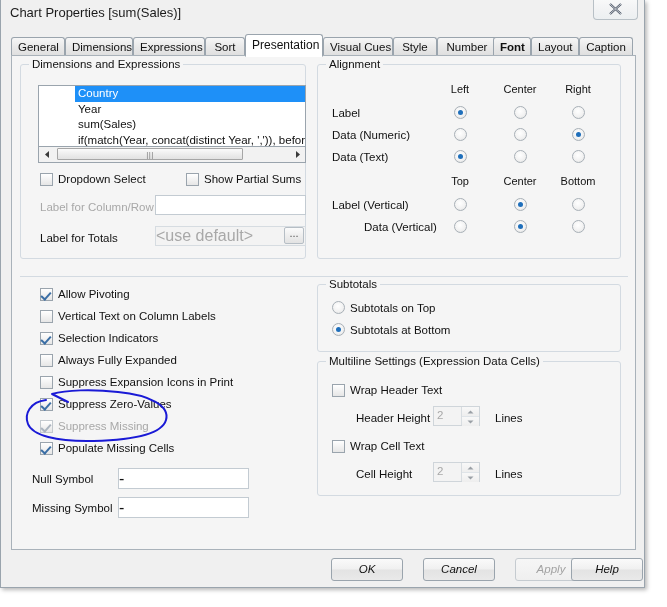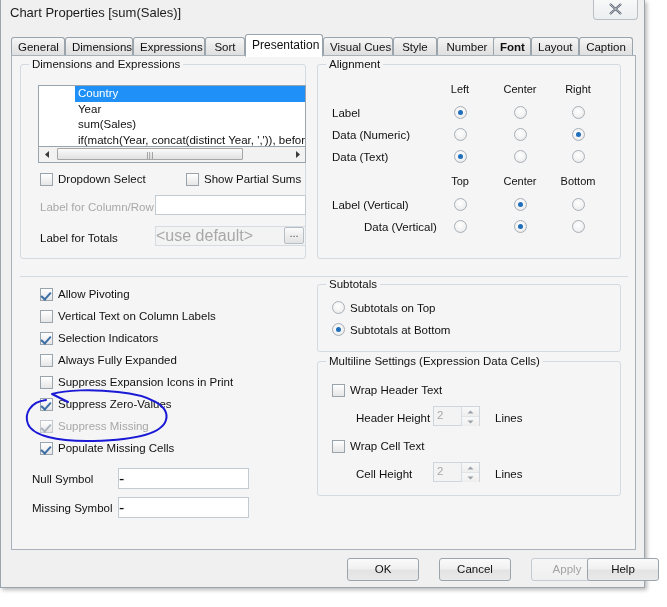--- a/index.html
+++ b/index.html
@@ -289,22 +289,22 @@
     box-sizing: border-box;
     text-align: center;
     line-height: 21px;
     font-size: 11.5px;
     color: #111;
   }
   .btn.disabled { color: #a3a3a3; border-color: #c5cbd0;
      background: linear-gradient(to bottom,#f6f6f6 0%,#efefef 100%); }
   #buttonbar {
     position: absolute;
-    left: 16px; top: 558px;
-    width: 100%; height: 24px;
+    left: 0; top: 558px;
+    width: 100%; height: 24px; font-style: italic;
   }
 
   
   #annot {
     position: absolute;
     left: 22px; top: 386px;
     width: 152px; height: 60px;
     pointer-events: none;
   }
 </style>

